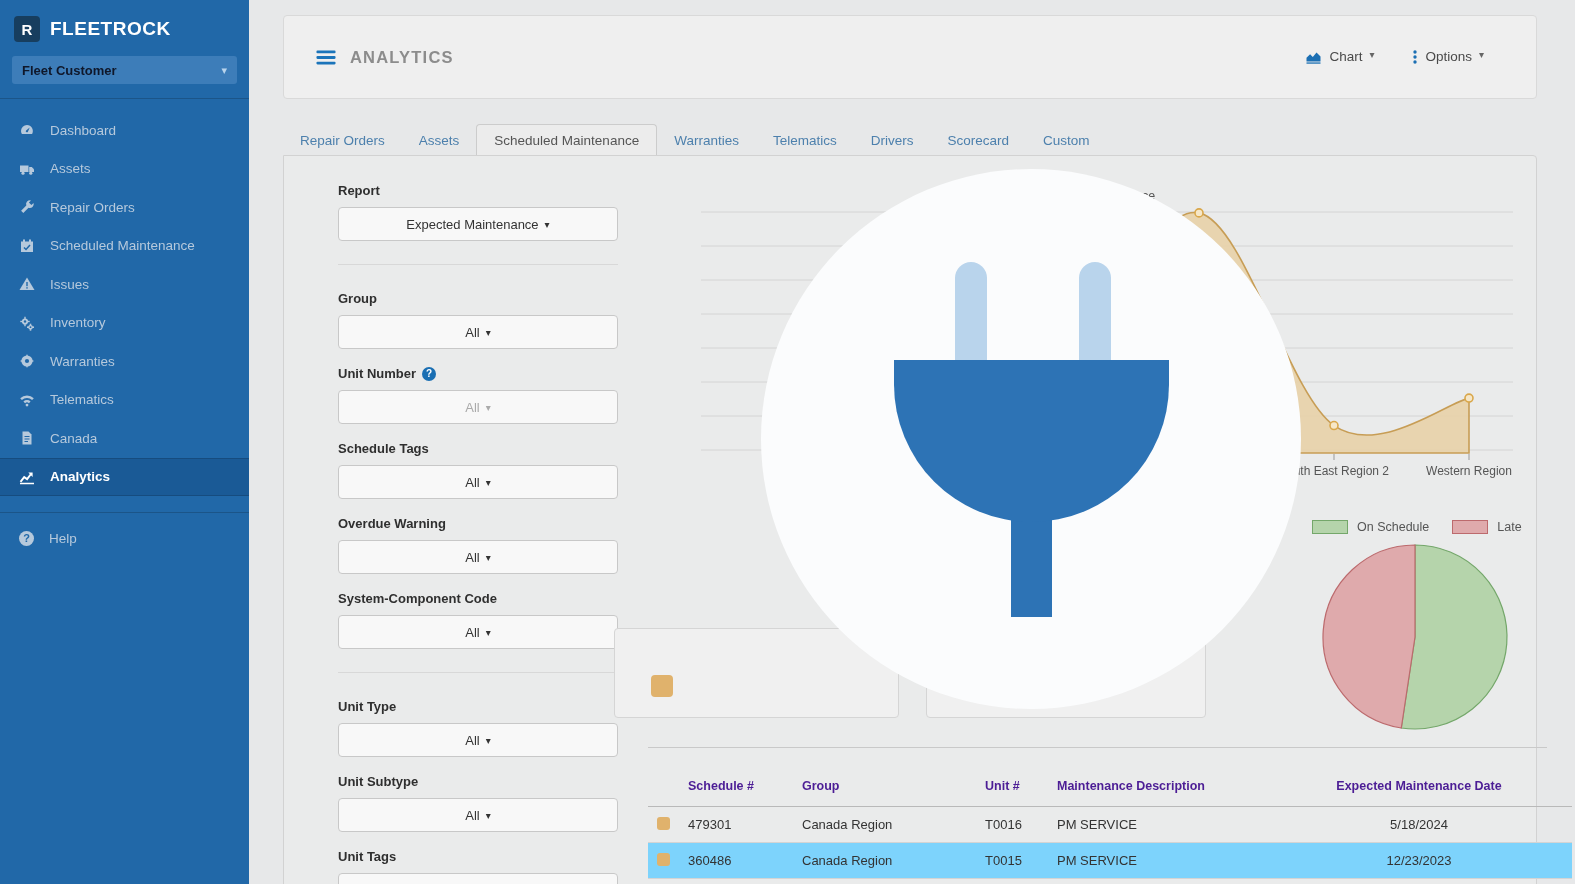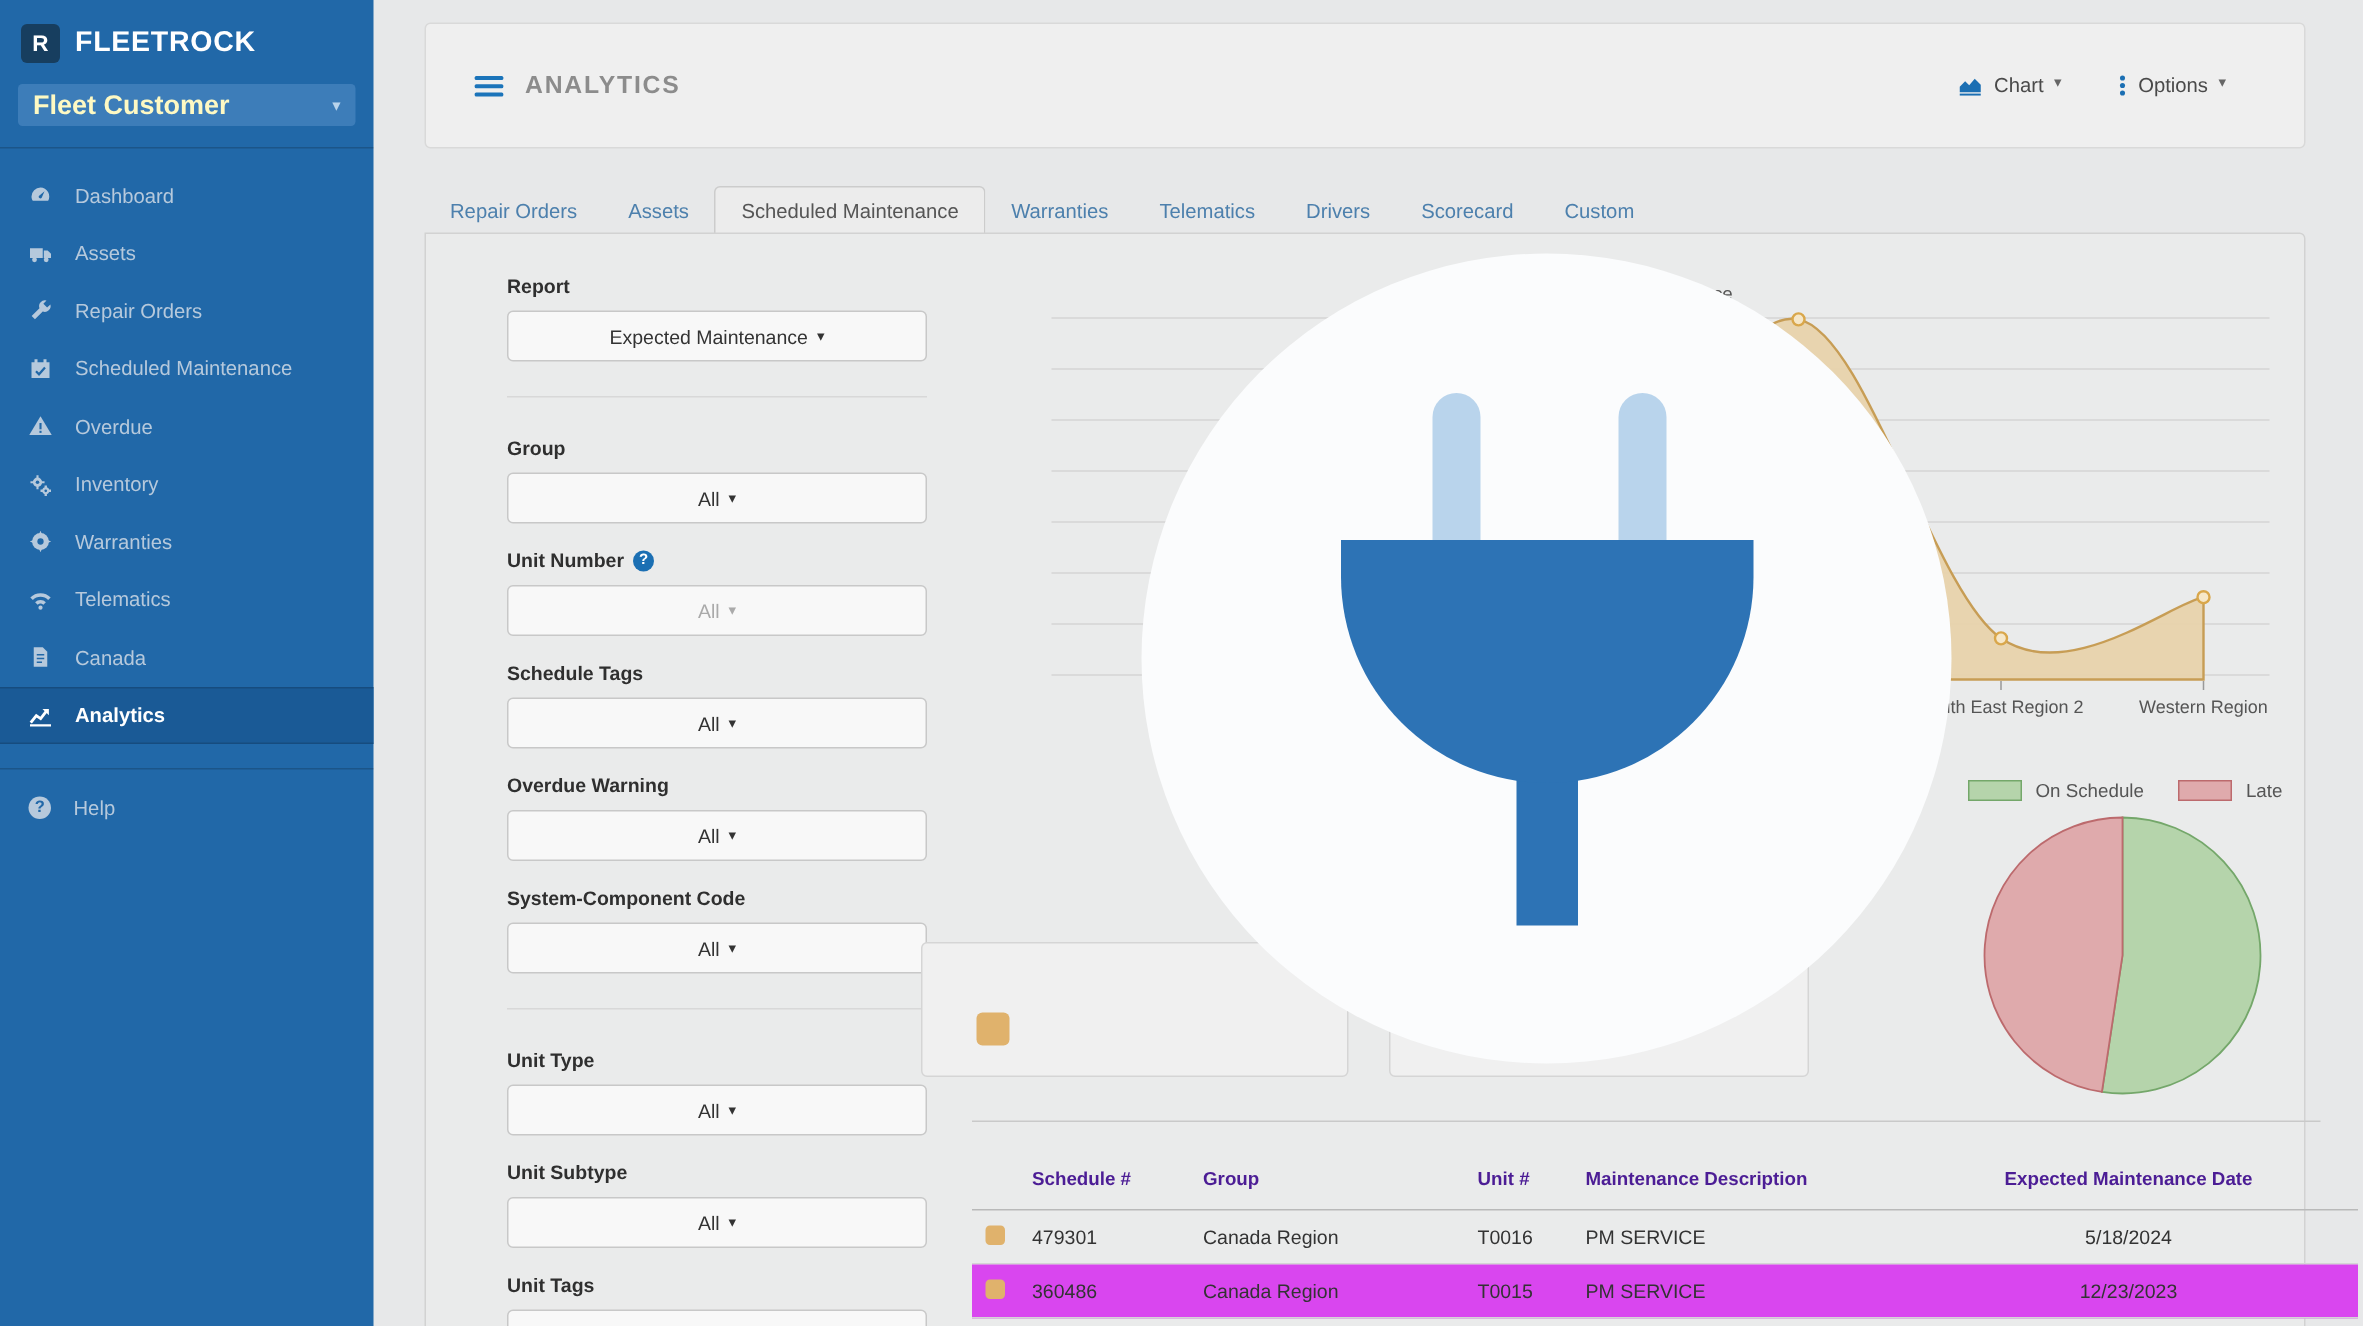--- a/index.html
+++ b/index.html
@@ -5,21 +5,21 @@
   * { margin:0; padding:0; box-sizing:border-box; }
   html,body { width:1575px; height:884px; overflow:hidden; }
   body { font-family:"Liberation Sans", sans-serif; background:#e7e8e9; position:relative; }
 
   
   .sidebar { position:absolute; left:0; top:0; width:249px; height:884px; background:#2168a8; z-index:20; }
   .brand-row { display:flex; align-items:center; gap:10px; padding:16px 14px 10px 14px; }
   .brand-box { width:26px; height:26px; background:#173e5f; border-radius:4px; color:#fff; font-weight:bold; font-size:15px; display:flex; align-items:center; justify-content:center; }
   .brand-name { color:#fff; font-size:19px; font-weight:bold; letter-spacing:0.5px; }
   .account-btn { margin:4px 12px 14px 12px; height:28px; background:#3d7db9; border-radius:3px; display:flex; align-items:center; justify-content:space-between; padding:0 10px; cursor:pointer; }
-  .account-btn .acct-label { color:#fef9c3; font-size:18px; font-weight:bold; }
+  .account-btn .acct-label { color:#0f172a; font-size:13px; font-weight:bold; }
   .account-btn .caret { color:#b9d4ec; font-size:11px; }
   .side-div { border-top:1px solid rgba(0,0,0,0.18); margin:0; }
   .nav { padding-top:12px; }
   .nav-item { height:38.5px; display:flex; align-items:center; gap:15px; padding-left:19px; color:#b6c9dc; font-size:13.5px; cursor:pointer; }
   .nav-item .nicon { width:16px; height:16px; display:inline-flex; }
   .nav-item svg { width:16px; height:16px; fill:currentColor; }
   .nav-item.active { background:#1a5a96; color:#ffffff; font-weight:bold; border-top:1px solid rgba(0,0,0,0.15); border-bottom:1px solid rgba(0,0,0,0.15); }
   .badge { background:#b23b3b; color:#fff; border-radius:10px; font-size:11px; font-weight:bold; padding:2px 8px; margin-left:4px; }
   .help-circle { width:15px; height:15px; border-radius:50%; background:#b6c9dc; color:#2168a8; font-size:11px; font-weight:bold; display:inline-flex; align-items:center; justify-content:center; }
 
@@ -65,21 +65,21 @@
   .pie-legend .sw { width:36px; height:14px; border:1px solid; display:inline-block; }
   .pie-svg { position:absolute; left:1036px; top:386px; }
 
   .hr-div { position:absolute; left:364px; top:591px; width:899px; border-top:1px solid #c9c9c9; }
 
   
   .mtable { position:absolute; left:364px; top:610px; width:924px; font-size:13px; color:#333; }
   .trow { display:flex; align-items:center; height:36px; }
   .trow.head { height:41px; font-weight:bold; font-size:12.5px; color:#4c1d95; border-bottom:1px solid #b9b9b9; }
   .trow.body-row { border-bottom:1px solid #d4d4d4; cursor:pointer; }
-  .trow.late { background:#d946ef; }
+  .trow.late { background:#7dd3fc; }
   .c-icon { width:40px; padding-left:9px; }
   .c-icon .tan-sq { width:13px; height:13px; border-radius:3px; }
   .c-sched { width:114px; }
   .c-group { width:183px; }
   .c-unit { width:72px; }
   .c-desc { width:240px; }
   .c-date { flex:1; text-align:center; padding-right:31px; }
 
   
   .overlay-circle { position:absolute; left:512px; top:169px; width:540px; height:540px; border-radius:50%; background:#fbfcfd; z-index:15; }
@@ -142,21 +142,21 @@
         <span>Scheduled Maintenance</span>
       </div>
       <div class="nav-item">
         <span class="nicon">
           <svg viewBox="0 0 16 16">
             <path d="M8 1.5L15.5 14H.5z"></path>
             <rect x="7.3" y="6" width="1.4" height="4.2" fill="#2168a8"></rect>
             <rect x="7.3" y="11.2" width="1.4" height="1.4" fill="#2168a8"></rect>
           </svg>
         </span>
-        <span>Overdue</span>
+        <span>Issues</span>
       </div>
       <div class="nav-item">
         <span class="nicon">
           <svg viewBox="0 0 16 16">
             <path d="M5.3 1.8h1.4v9.4H5.3z"></path>
             <path d="M1.3 5.8h9.4v1.4H1.3z"></path>
             <circle cx="6" cy="6.5" r="3.1"></circle>
             <circle cx="6" cy="6.5" r="1.2" fill="#2168a8"></circle>
             <path d="M10.7 8.7h1.6v7h-1.6z"></path>
             <path d="M8 11.4h7V13H8z"></path>

